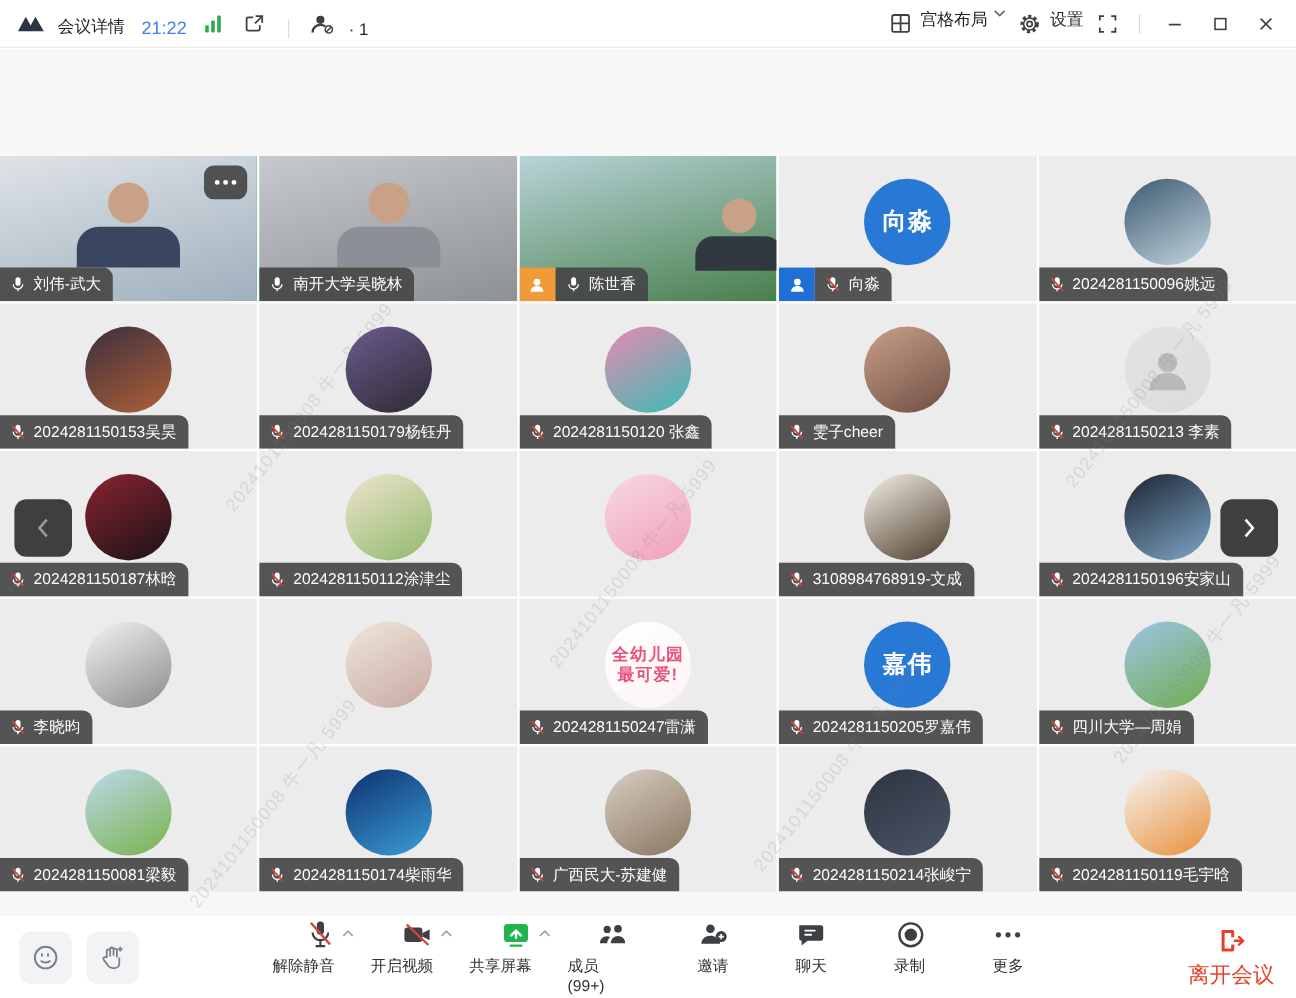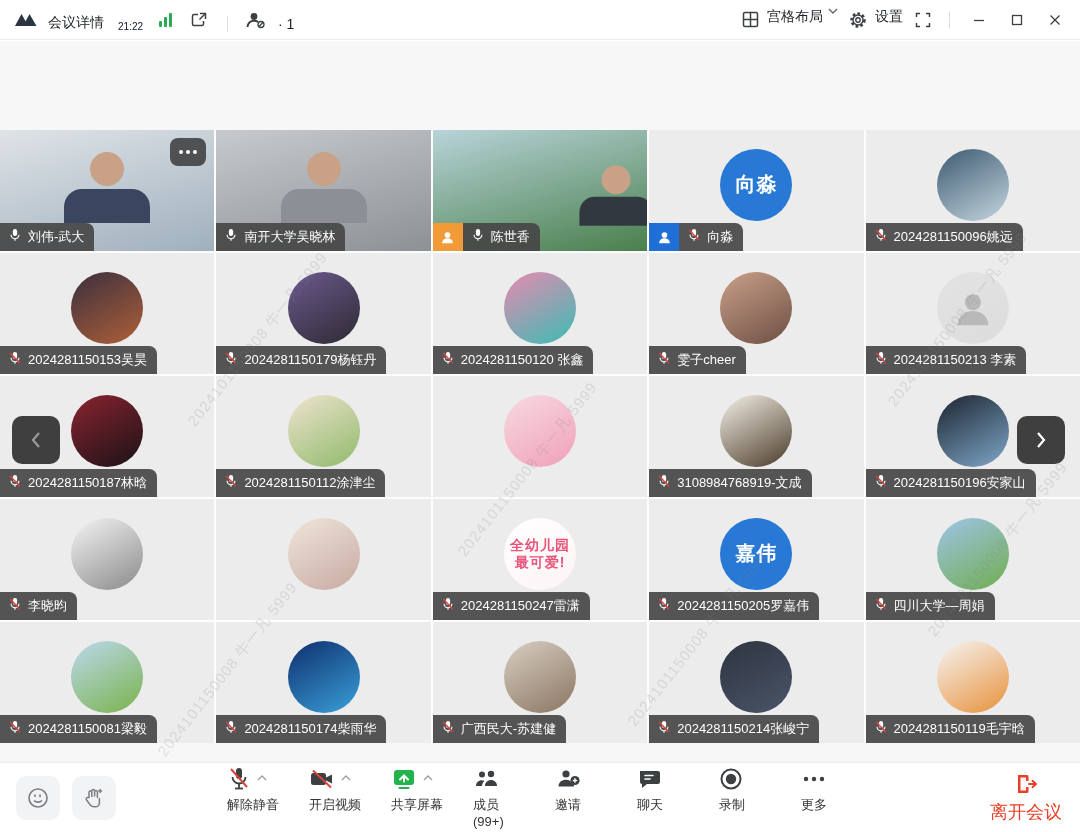--- a/index.html
+++ b/index.html
@@ -4,21 +4,21 @@
 <style>
   html,body{margin:0;padding:0;width:1080px;height:832px;overflow:hidden;
     font-family:"Liberation Sans","DejaVu Sans",sans-serif;background:#fff;}
   *{box-sizing:border-box;}
 
   
   .titlebar{height:40px;display:flex;align-items:center;padding:0 10px 0 14px;
     background:#fff;border-bottom:1px solid #ececf2;position:relative;z-index:30;}
   .tb-left{display:flex;align-items:flex-end;gap:10px;}
   .tb-label{font-size:14px;color:#1f2329;}
-  .tb-time{font-size:10px;color:#0f172a;margin-left:4px;}
+  .tb-time{font-size:15px;color:#3b82f6;margin-left:4px;}
   .tb-ico{display:flex;align-items:center;justify-content:center;width:24px;height:24px;}
   .tb-div{width:1px;height:16px;background:#ddd;margin:0 6px;}
   .tb-count{font-size:14px;color:#1f2329;}
   .tb-right{margin-left:auto;display:flex;align-items:center;gap:8px;}
   .tb-group{display:flex;align-items:flex-start;gap:5px;cursor:default;}
   .winbtn{width:30px;height:28px;display:flex;align-items:center;justify-content:center;}
   .sigbars{display:flex;align-items:flex-end;gap:2px;height:14px;}
   .sigbars i{display:block;width:3px;border-radius:1px;background:#2aab4f;}
   .sigbars i:nth-child(1){height:6px;}.sigbars i:nth-child(2){height:10px;}.sigbars i:nth-child(3){height:14px;}
 
@@ -38,40 +38,40 @@
     justify-content:center;margin-bottom:12px;overflow:hidden;}
   .avtext{font-size:20px;font-weight:bold;letter-spacing:1px;}
   .avtext.small{font-size:14px;font-weight:bold;text-align:center;line-height:1.15;padding:4px;}
   .defp{width:46px;height:46px;}
   .moreb{position:absolute;top:8px;right:8px;width:36px;height:28px;border-radius:8px;
     background:rgba(45,45,45,.78);display:flex;align-items:center;justify-content:center;gap:3px;cursor:pointer;}
   .moreb i{width:4px;height:4px;border-radius:50%;background:#fff;}
   .namerow{position:absolute;left:0;bottom:0;display:flex;align-items:stretch;max-width:100%;z-index:3;}
   .badge{width:30px;display:flex;align-items:center;justify-content:center;flex:0 0 30px;}
   .badge svg{width:17px;height:17px;}
-  .nametag{display:flex;gap:6px;background:rgba(70,70,70,.92);
+  .nametag{display:flex;align-items:center;gap:6px;background:rgba(70,70,70,.92);
     border-top-right-radius:8px;padding:5px 10px 5px 8px;color:#fff;font-size:13px;white-space:nowrap;overflow:hidden;}
   .mic{width:14px;height:14px;flex:0 0 14px;}
 
   .navbtn{position:absolute;width:48px;height:48px;border-radius:10px;background:rgba(48,48,48,.92);
     display:flex;align-items:center;justify-content:center;z-index:12;cursor:pointer;top:375px;}
   .navbtn.prev{left:12px;}
   .navbtn.next{right:15px;}
 
   .wm{position:absolute;z-index:8;pointer-events:none;color:rgba(130,130,138,.20);
     font-size:15px;letter-spacing:1px;white-space:nowrap;transform:rotate(-52deg);}
 
   
   .toolbar{position:absolute;bottom:0;left:0;right:0;height:70px;background:#fff;
     border-top:1px solid #f0f0f0;display:flex;align-items:center;padding:0 16px;z-index:30;}
   .round-btn{width:44px;height:44px;border-radius:10px;background:#f2f3f5;display:flex;
     align-items:center;justify-content:center;margin-right:12px;cursor:pointer;}
   .tb-center{position:absolute;left:50%;transform:translateX(-50%);display:flex;
     align-items:flex-start;gap:30px;}
-  .toolbtn{display:flex;flex-direction:column;align-items:flex-start;gap:4px;cursor:pointer;min-width:52px;}
+  .toolbtn{display:flex;flex-direction:column;align-items:flex-end;gap:4px;cursor:pointer;min-width:52px;}
   .toolbtn .icon-row{position:relative;height:26px;display:flex;align-items:center;}
   .toolbtn .caret{position:absolute;right:-16px;top:9px;}
   .toolbtn .tlabel{font-size:13px;color:#333;}
   .leave{position:absolute;right:18px;display:flex;flex-direction:column;align-items:center;gap:4px;cursor:pointer;}
   .leave .tlabel{font-size:18px;color:#e84026;}
 </style>
 </head>
 <body>
 
 <div class="titlebar">

